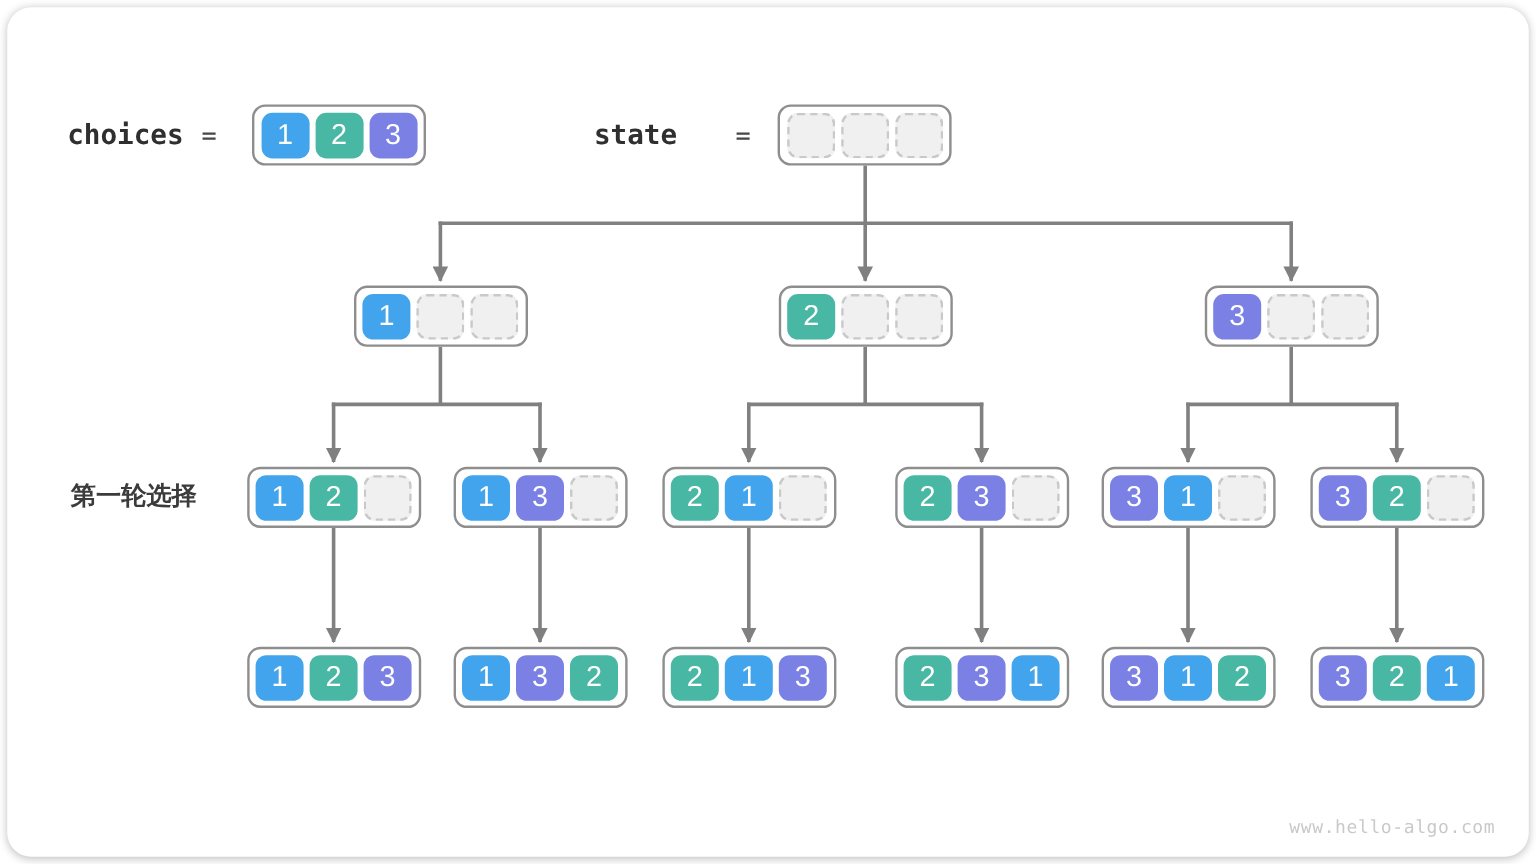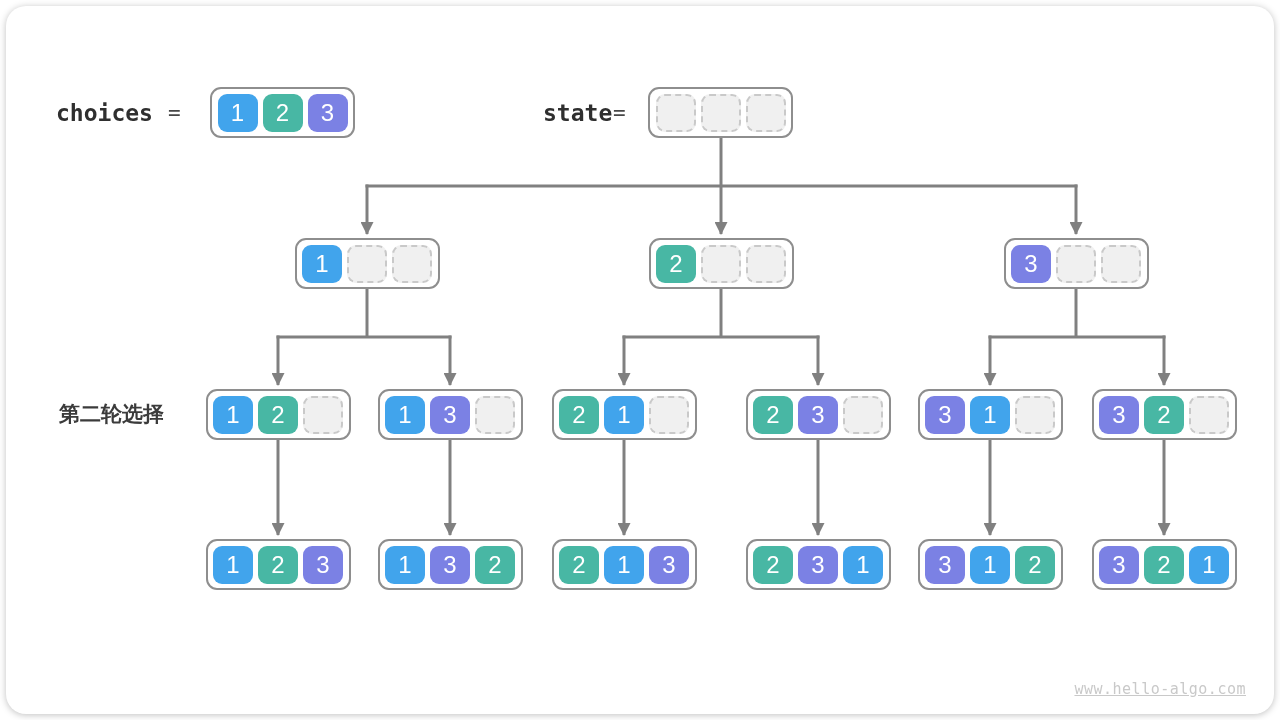--- a/index.html
+++ b/index.html
@@ -22,21 +22,21 @@
 
   .varname{position:absolute;font:700 23px "DejaVu Sans Mono",monospace;
            color:#2f2f2f;line-height:51px;}
   .eq{position:absolute;font:500 21px "DejaVu Sans Mono",monospace;
       color:#474747;line-height:51px;}
   .rowlabel{position:absolute;left:53px;width:140px;line-height:28px;
             font-family:"Liberation Sans",sans-serif;font-size:21px;
             font-weight:600;color:#3b3b3b;}
   .watermark{position:absolute;right:28px;bottom:16px;
              font:400 15px "DejaVu Sans Mono",monospace;color:#c9c9c9;
-             letter-spacing:.5px;text-decoration:underline;}
+             letter-spacing:.5px;}
 </style>
 </head>
 <body>
 
 <div class="stage">
   <div class="card">
 
     <svg class="wires" viewBox="0 0 1268 708">
       <defs>
         <marker id="ah" markerUnits="userSpaceOnUse" markerWidth="14" markerHeight="13" refX="12" refY="6.5" orient="auto">
@@ -84,29 +84,29 @@
     </svg>
 
     <div class="varname" style="left:50px;top:82px">choices</div>
     <div class="eq" style="left:162px;top:82px">=</div>
     <div class="abox" style="left:204px;top:81px">
       <span class="cell" style="background: rgb(65, 164, 236);">1</span>
       <span class="cell" style="background: rgb(72, 183, 164);">2</span>
       <span class="cell" style="background: rgb(123, 129, 228);">3</span>
     </div>
 
-    <div class="varname" style="left:537px;top:82px">state</div>
+    <div class="varname" style="left:489px;top:82px">state</div>
     <div class="eq" style="left:607px;top:82px">=</div>
     <div class="abox" style="left:642px;top:81px">
       <span class="cell empty"></span>
       <span class="cell empty"></span>
       <span class="cell empty"></span>
     </div>
 
-    <div class="rowlabel" style="top:394px">第二轮选择</div>
+    <div class="rowlabel" style="top:394px">第一轮选择</div>
 
     <div class="abox" style="left:288.5px;top:232px">
       <span class="cell" style="background: rgb(65, 164, 236);">1</span>
       <span class="cell empty"></span>
       <span class="cell empty"></span>
     </div>
     <div class="abox" style="left:642.5px;top:232px">
       <span class="cell" style="background: rgb(72, 183, 164);">2</span>
       <span class="cell empty"></span>
       <span class="cell empty"></span>

